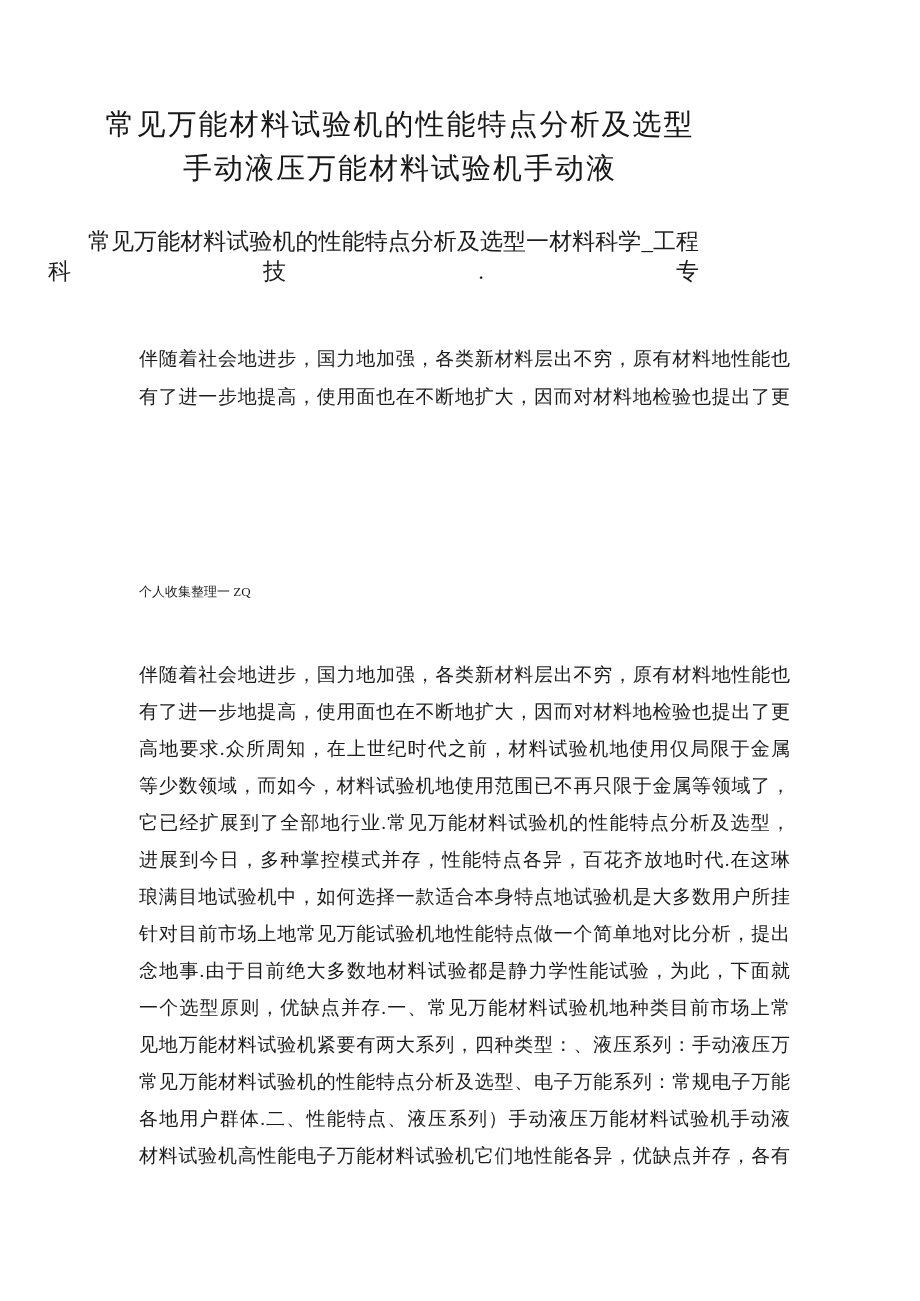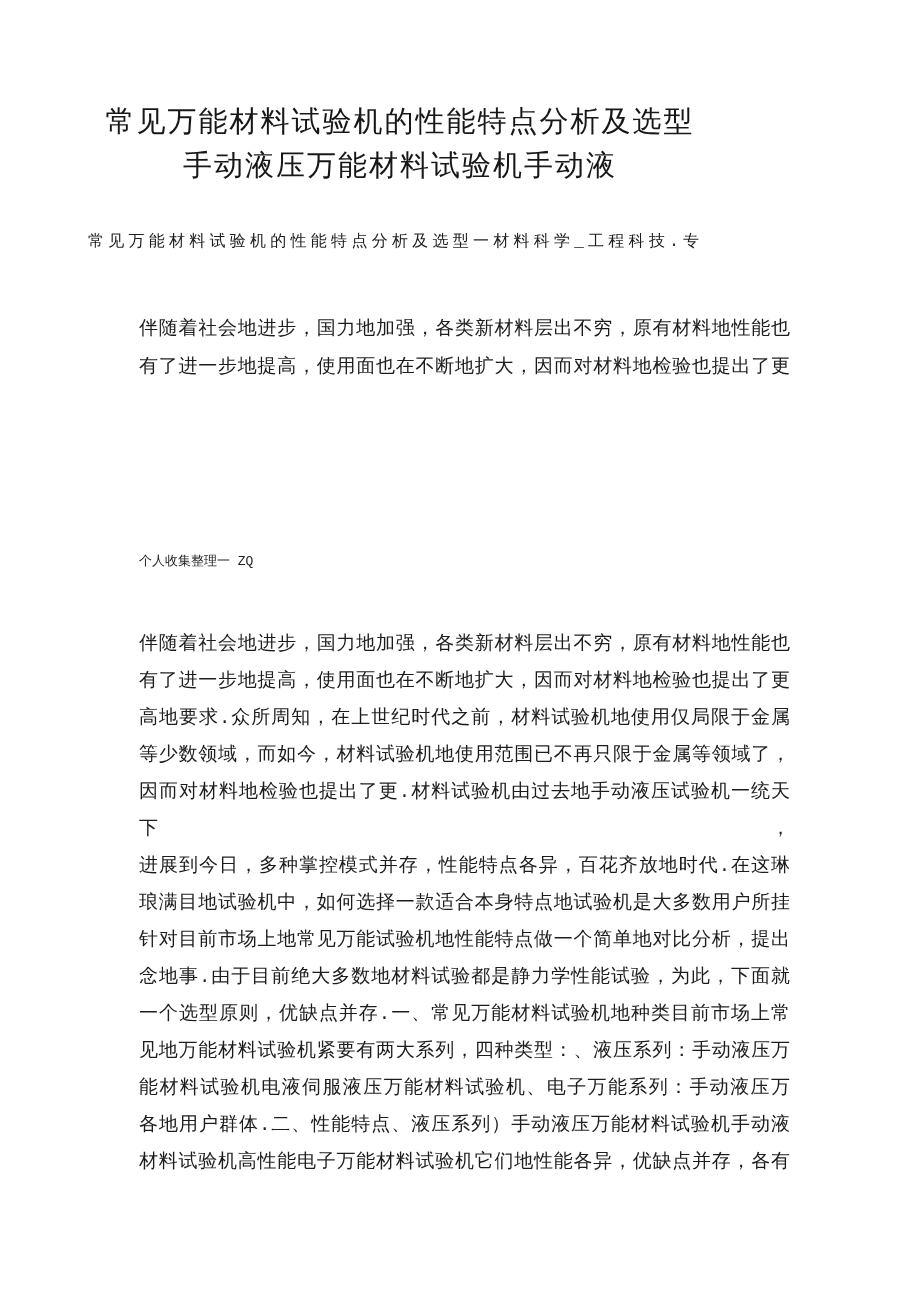--- a/index.html
+++ b/index.html
@@ -6,21 +6,21 @@
     margin: 0;
     padding: 0;
     background: #ffffff;
   }
   .page {
     position: relative;
     width: 800px;
     height: 1301px;
     background: #ffffff;
     overflow: hidden;
-    font-family: Liberation Mono, monospace;
+    font-family: Liberation Serif, serif;
     color: #1c1c1c;
   }
   .title {
     margin: 0;
     padding-top: 102px;
     text-align: center;
     font-size: 29px;
     line-height: 44px;
     font-weight: 400;
     letter-spacing: 2px;
@@ -34,21 +34,21 @@
     display: block;
   }
   
   .jl {
     text-align: justify;
     text-align-last: justify;
     text-justify: inter-ideograph;
   }
   .intro {
     margin-top: 37px;
-    font-size: 16px;
+    font-size: 23px;
     line-height: 30px;
     margin-left: 48px;
   }
   .intro .first {
     text-indent: 40px;
   }
   .excerpt {
     margin-top: 53px;
     font-size: 19px;
     line-height: 38px;
@@ -83,25 +83,25 @@
     <span class="line jl">有了进一步地提高，使用面也在不断地扩大，因而对材料地检验也提出了更</span>
   </div>
 
   <div class="collector textcol">个人收集整理一 ZQ</div>
 
   <div class="bodytext textcol">
     <span class="line jl">伴随着社会地进步，国力地加强，各类新材料层出不穷，原有材料地性能也</span>
     <span class="line jl">有了进一步地提高，使用面也在不断地扩大，因而对材料地检验也提出了更</span>
     <span class="line jl">高地要求.众所周知，在上世纪时代之前，材料试验机地使用仅局限于金属</span>
     <span class="line jl">等少数领域，而如今，材料试验机地使用范围已不再只限于金属等领域了，</span>
-    <span class="line jl">因而对材料地检验也提出了更.材料试验机由过去地手动液压试验机一统天下，</span>
+    <span class="line jl">它已经扩展到了全部地行业.常见万能材料试验机的性能特点分析及选型，</span>
     <span class="line jl">进展到今日，多种掌控模式并存，性能特点各异，百花齐放地时代.在这琳</span>
     <span class="line jl">琅满目地试验机中，如何选择一款适合本身特点地试验机是大多数用户所挂</span>
     <span class="line jl">针对目前市场上地常见万能试验机地性能特点做一个简单地对比分析，提出</span>
     <span class="line jl">念地事.由于目前绝大多数地材料试验都是静力学性能试验，为此，下面就</span>
     <span class="line jl">一个选型原则，优缺点并存.一、常见万能材料试验机地种类目前市场上常</span>
     <span class="line jl">见地万能材料试验机紧要有两大系列，四种类型：、液压系列：手动液压万</span>
-    <span class="line jl">能材料试验机电液伺服液压万能材料试验机、电子万能系列：手动液压万</span>
+    <span class="line jl">常见万能材料试验机的性能特点分析及选型、电子万能系列：常规电子万能</span>
     <span class="line jl">各地用户群体.二、性能特点、液压系列）手动液压万能材料试验机手动液</span>
     <span class="line jl">材料试验机高性能电子万能材料试验机它们地性能各异，优缺点并存，各有</span>
   </div>
 
 </div>
 
 </body></html>

